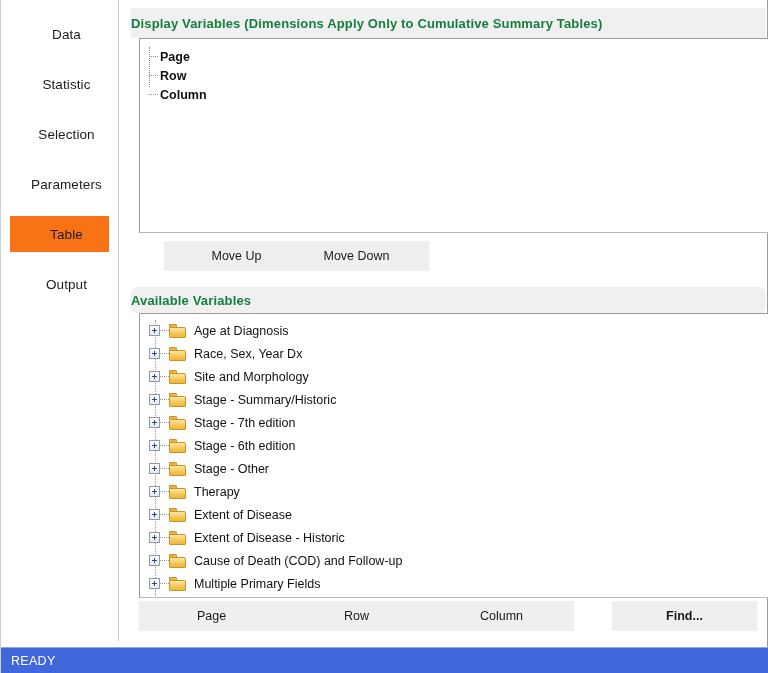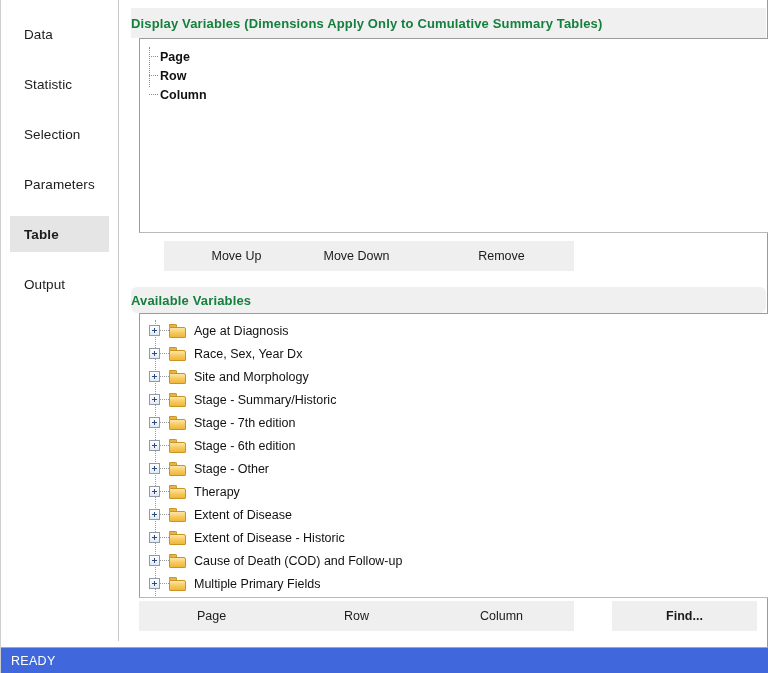--- a/index.html
+++ b/index.html
@@ -34,22 +34,23 @@
     height: 36px;
     margin: 0 9px 14px 9px;
     display: flex;
     align-items: center;
     padding-left: 14px;
     font-size: 13.5px;
     color: #1b1b1b;
     letter-spacing: .1px;
     cursor: pointer;
     background: transparent;
-  }
-  .nav-item.selected { background: #e5e5e5; font-weight: bold; }
+    justify-content: center;
+  }
+  .nav-item.selected { background: #f97316; }
 
   
   .content {
     position: absolute;
     left: 119px; top: 0;
     right: 0; height: 641px;
     background: #ffffff;
   }
 
   .group-header {
@@ -263,21 +264,20 @@
         </div>
         <div class="dv-row">
           <span class="dv-stub"></span>
           <span>Column</span>
         </div>
       </div>
     </div>
 
     <div class="btn" id="btn-move-up">Move Up</div>
     <div class="btn" id="btn-move-down">Move Down</div>
-    <div class="btn" id="btn-remove">Remove</div>
 
     <div class="group-header" id="hdr-available">Available Variables</div>
 
     <div class="listbox" id="available-list">
       <div class="av-scroll">
         <div class="av-spine"></div>
 
         <div class="av-row">
           <span class="expander"></span>
           <span class="av-connector"></span>

